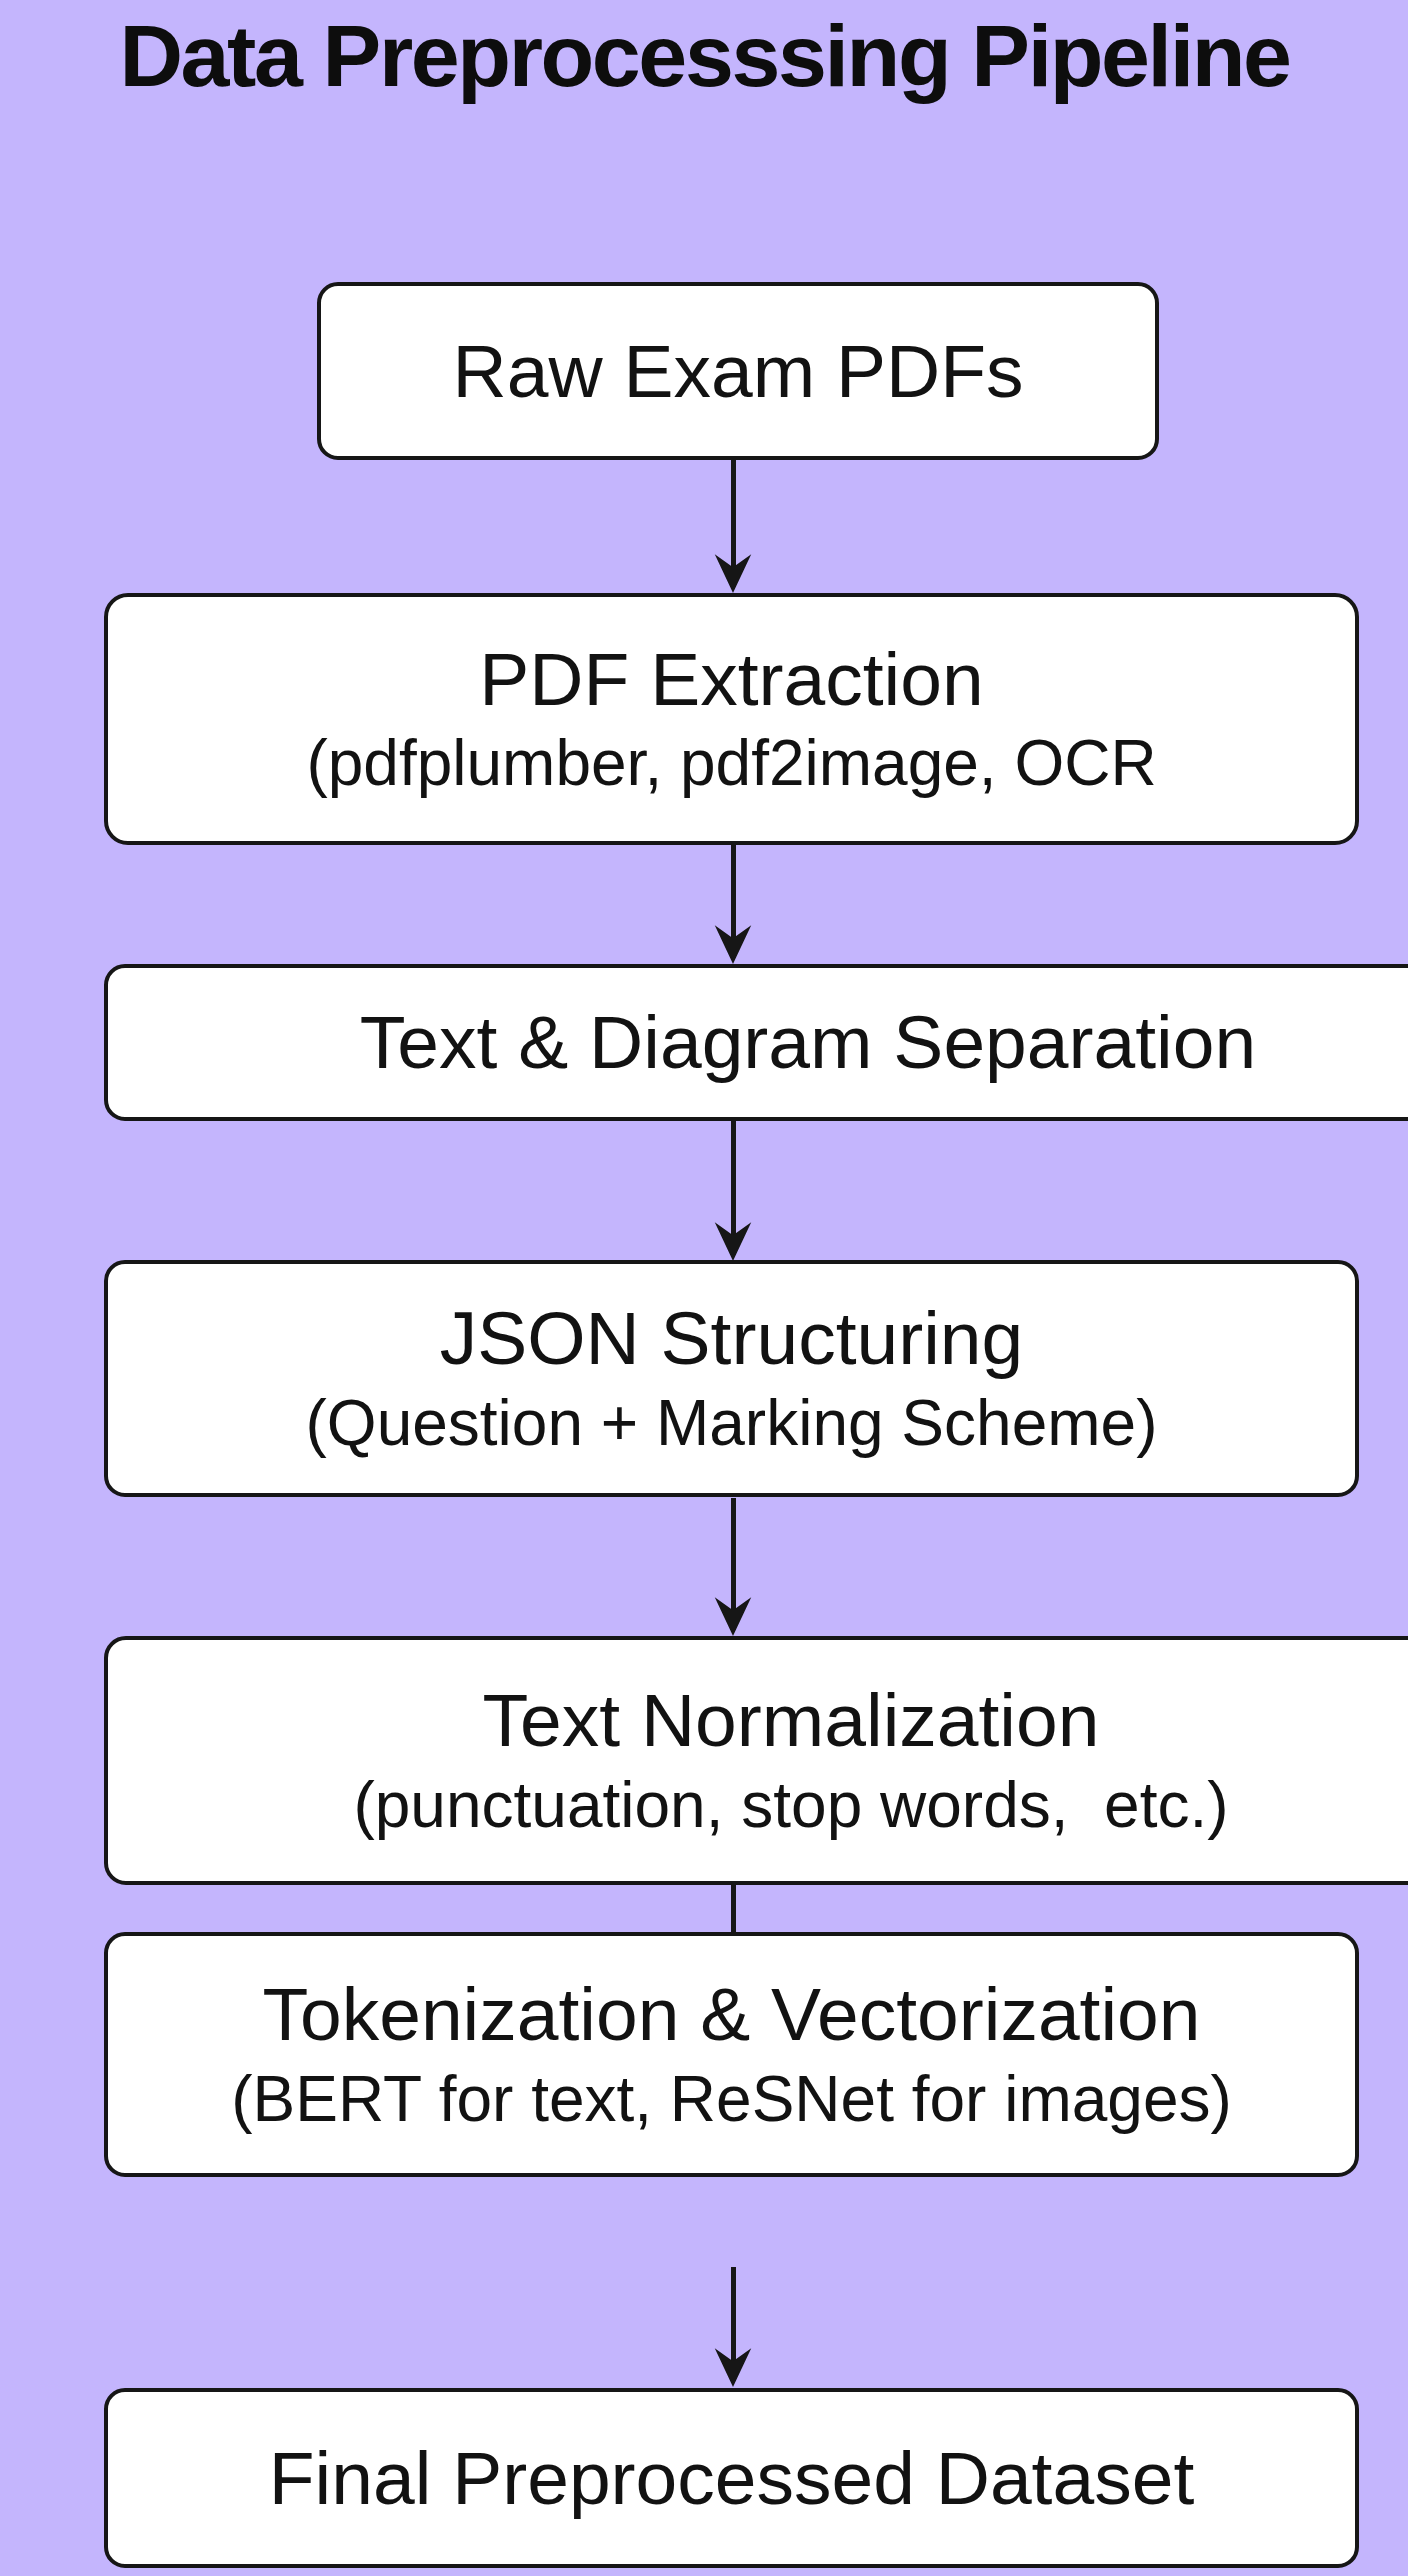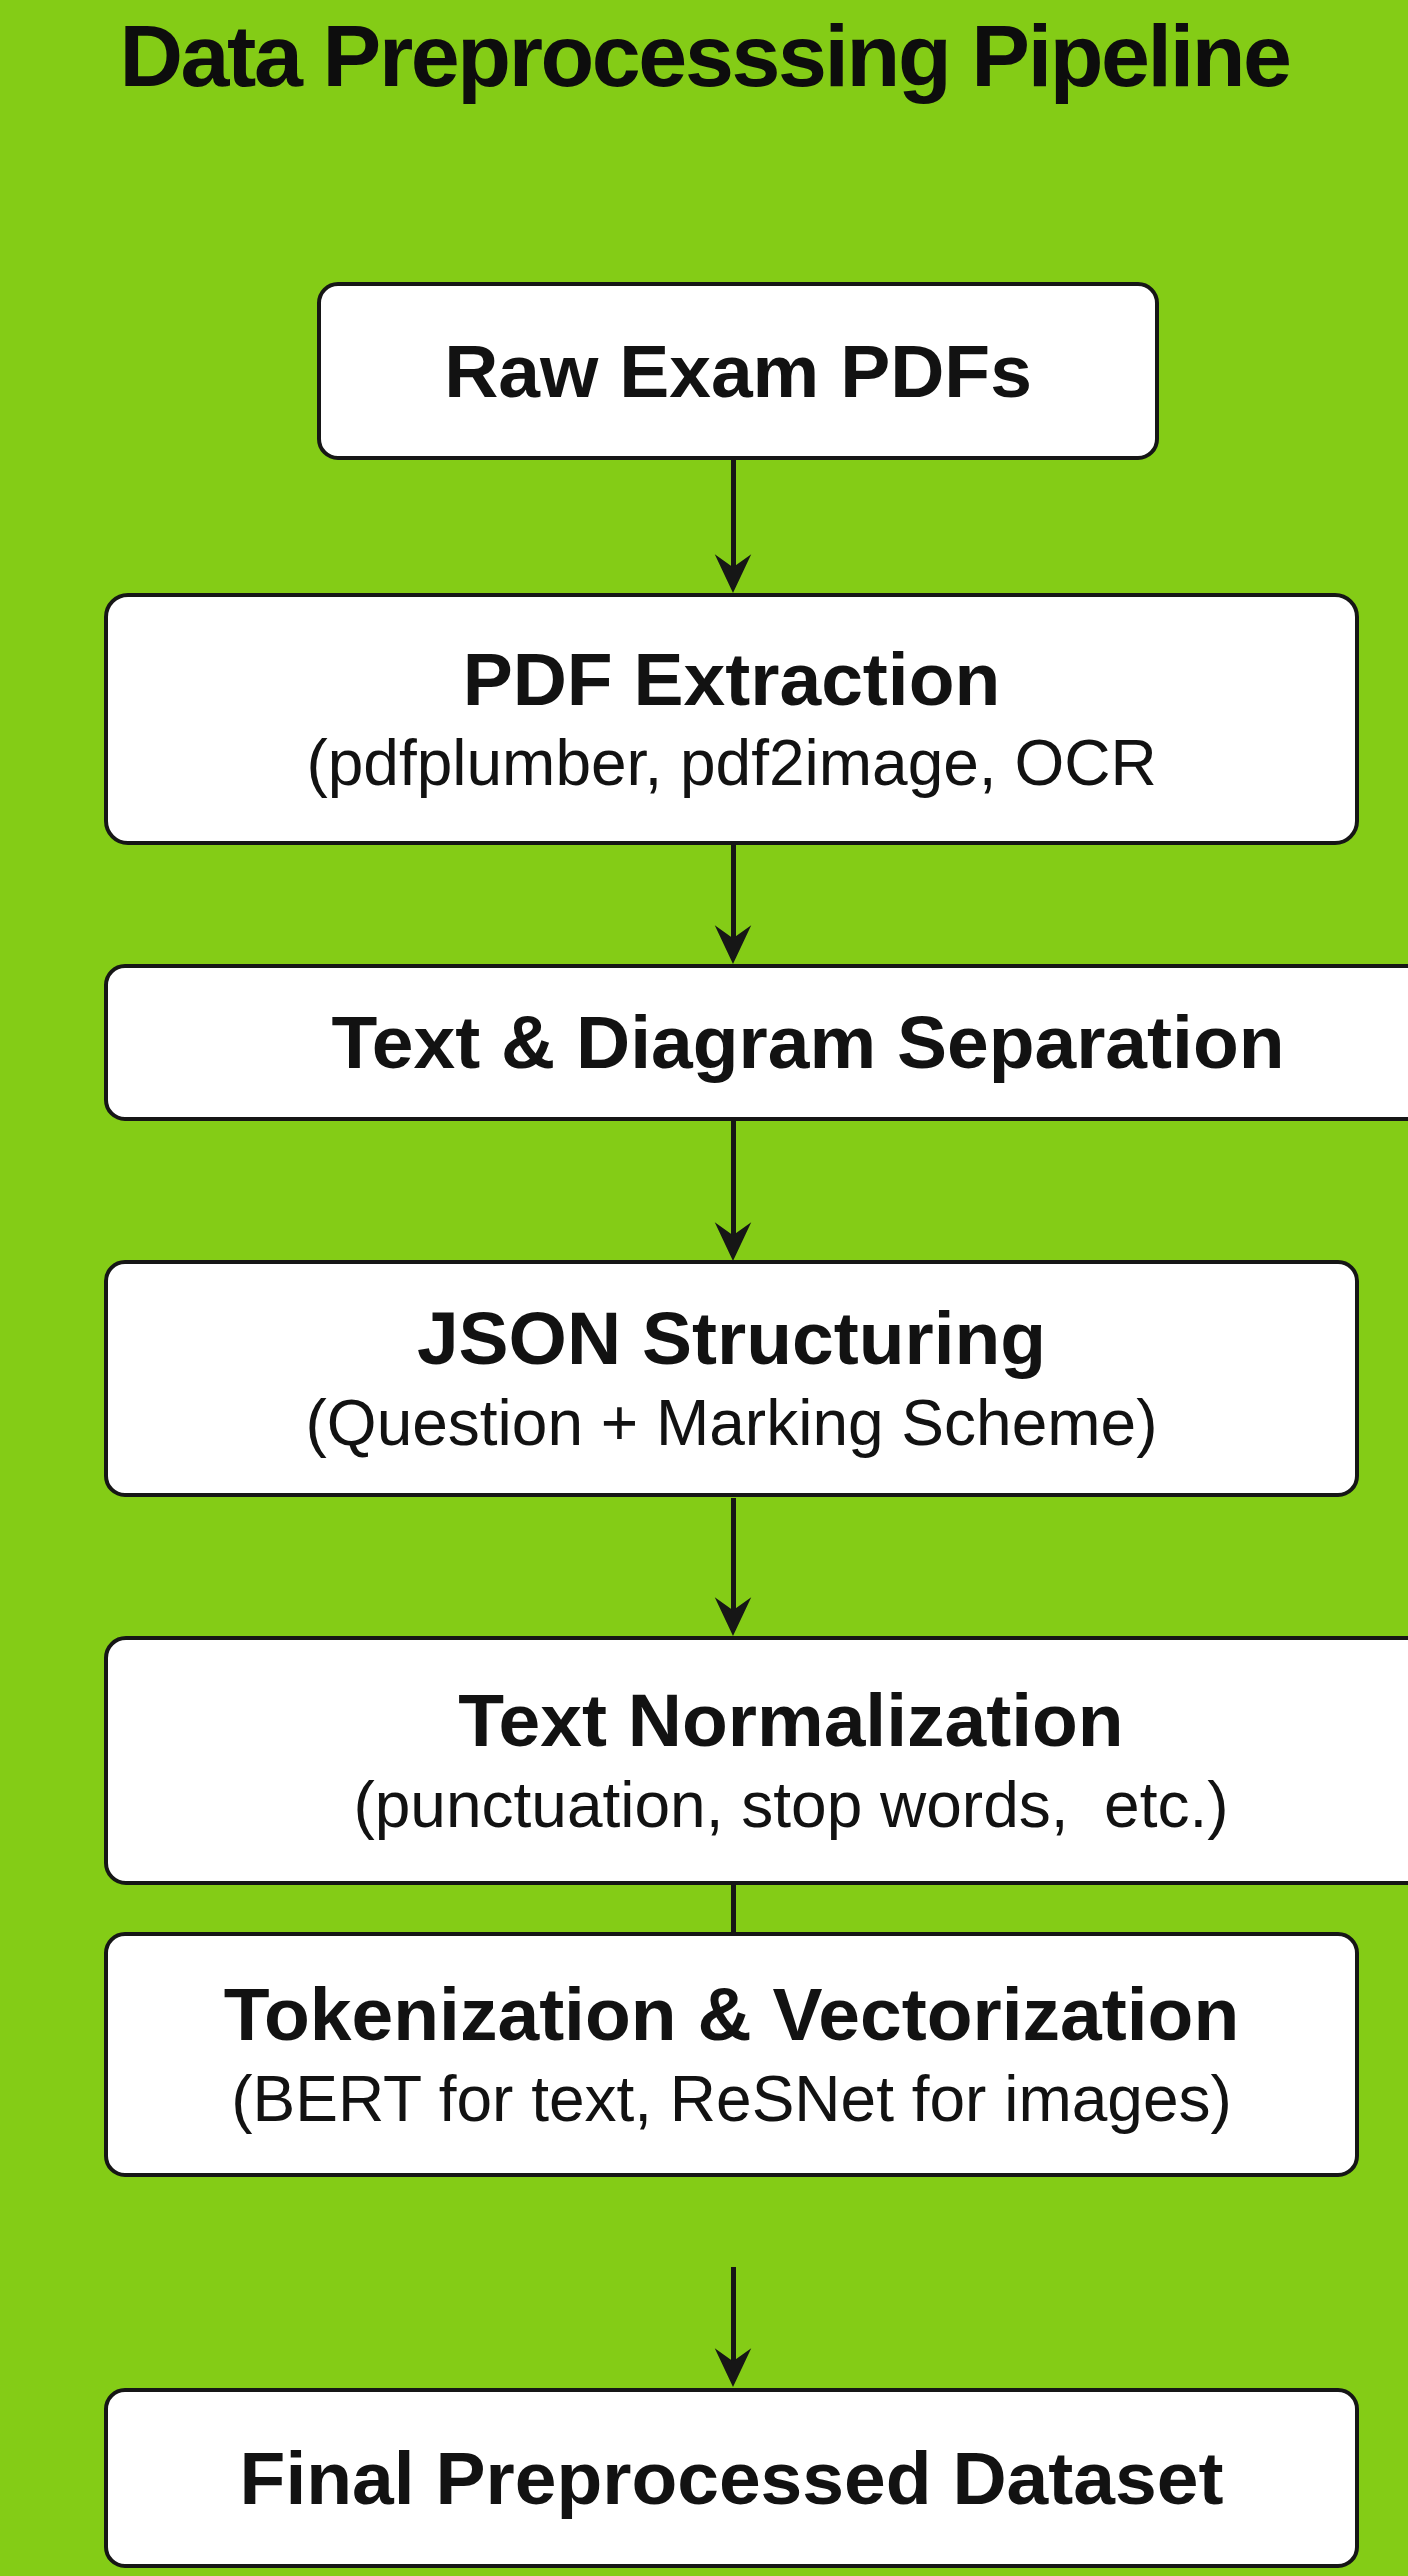--- a/index.html
+++ b/index.html
@@ -4,21 +4,21 @@
 <style>
   html, body {
     margin: 0;
     padding: 0;
     background: #ffffff;
   }
   #canvas {
     position: relative;
     width: 1409px;
     height: 2576px;
-    background: #84cc16;
+    background: #c4b5fd;
     font-family: "Liberation Sans", sans-serif;
     color: #121212;
     overflow: hidden;
   }
   #diagram-title {
     position: absolute;
     top: 4.8px;
     left: 0;
     width: 100%;
     text-align: center;
@@ -36,21 +36,21 @@
     border-radius: 21px;
     display: flex;
     flex-direction: column;
     align-items: center;
     justify-content: center;
     text-align: center;
     gap: 8px;
   }
   .node-title {
     font-size: 75px;
-    font-weight: 700;
+    font-weight: 400;
     line-height: 1.1;
     color: #121212;
     white-space: nowrap;
   }
   .node-subtitle {
     font-size: 64px;
     font-weight: 400;
     line-height: 1.12;
     color: #121212;
     white-space: pre;

